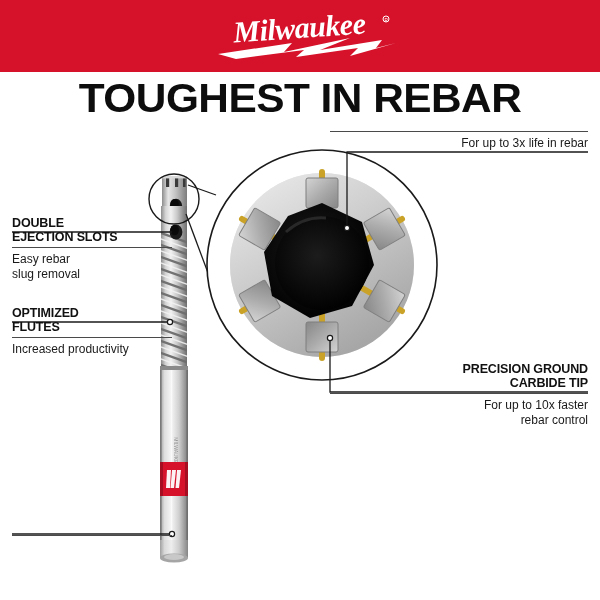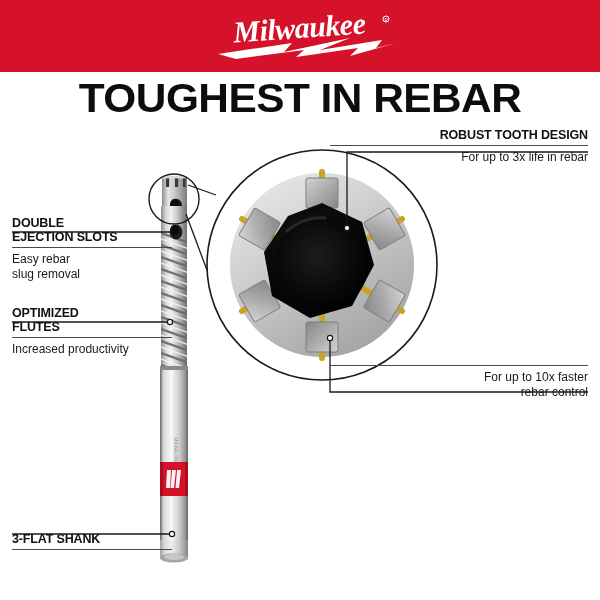--- a/index.html
+++ b/index.html
@@ -284,44 +284,44 @@
     </g>
     <g fill="#ffffff" stroke="#1a1a1a" stroke-width="1.2">
       <circle cx="347" cy="228" r="2.6"></circle>
       <circle cx="330" cy="338" r="2.6"></circle>
       <circle cx="170" cy="322" r="2.6"></circle>
       <circle cx="172" cy="534" r="2.6"></circle>
     </g>
   </svg>
 
   <div class="callout right" style="left:330px;top:128px;width:258px;">
-    <div class="head">ROBUST TOOTH DESIGN</div>
     <div class="rule"></div>
     <div class="desc">For up to 3x life in rebar</div>
   </div>
 
   <div class="callout left" style="left:12px;top:200px;width:160px;">
     <div class="head">DOUBLE
 EJECTION SLOTS</div>
     <div class="rule"></div>
     <div class="desc">Easy rebar
 slug removal</div>
   </div>
 
   <div class="callout left" style="left:12px;top:290px;width:160px;">
     <div class="head">OPTIMIZED
 FLUTES</div>
     <div class="rule"></div>
     <div class="desc">Increased productivity</div>
   </div>
 
   <div class="callout right" style="left:330px;top:362px;width:258px;">
+    <div class="head">PRECISION GROUND
+CARBIDE TIP</div>
     <div class="rule"></div>
     <div class="desc">For up to 10x faster
 rebar control</div>
   </div>
 
   <div class="callout left" style="left:12px;top:516px;width:160px;">
-    <div class="head">3-FLAT SHANK</div>
     <div class="rule"></div>
   </div>
 
 </div>
 
 </body></html>

